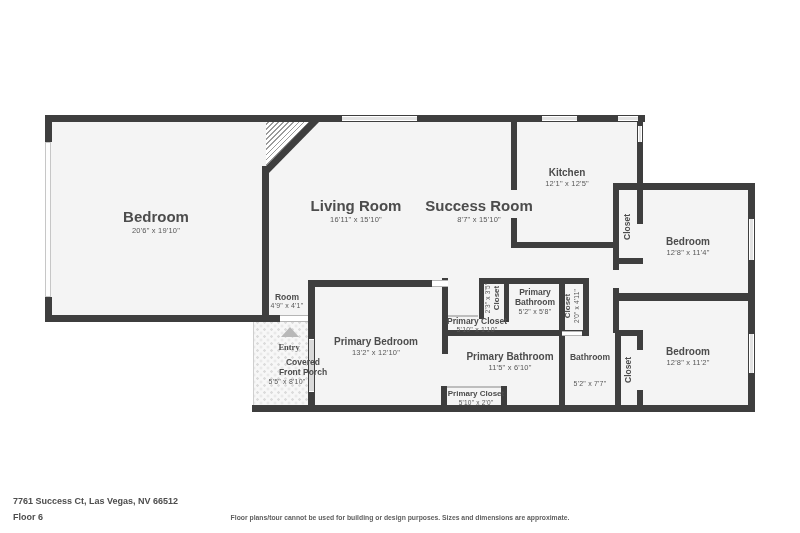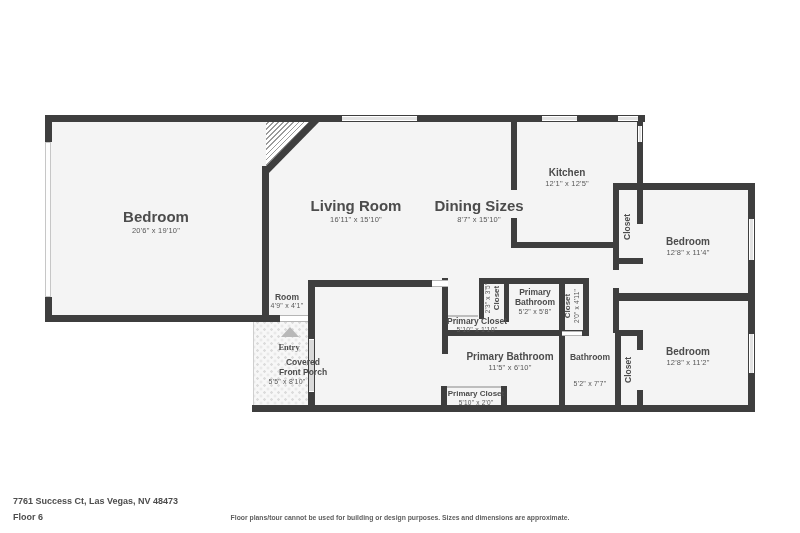--- a/index.html
+++ b/index.html
@@ -55,21 +55,21 @@
 
   <div class="rl lg" style="left:156px;top:221px;">
     <span class="rn">Bedroom</span>
     <span class="rd">20'6" x 19'10"</span>
   </div>
   <div class="rl lg" style="left:356px;top:210px;">
     <span class="rn">Living Room</span>
     <span class="rd">16'11" x 15'10"</span>
   </div>
   <div class="rl lg" style="left:479px;top:210px;">
-    <span class="rn">Dining Sizes</span>
+    <span class="rn">Success Room</span>
     <span class="rd">8'7" x 15'10"</span>
   </div>
   <div class="rl md" style="left:567px;top:177px;">
     <span class="rn">Kitchen</span>
     <span class="rd">12'1" x 12'5"</span>
   </div>
   <div class="rl sm vert" style="left:627px;top:227px;">
     <span class="rn">Closet</span>
   </div>
   <div class="rl md" style="left:688px;top:246px;">
@@ -79,20 +79,24 @@
   <div class="rl sm" style="left:287px;top:301px;">
     <span class="rn">Room</span>
     <span class="rd">4'9" x 4'1"</span>
   </div>
   <div class="rl sm" style="left:289px;top:347px;font-family:Liberation Serif, serif;">
     <span class="rn">Entry</span>
   </div>
   <div class="rl sm wrap" id="porch-label" style="left:287px;top:372px;">
     <span class="rn">Covered Front Porch</span>
     <span class="rd">5'5" x 8'10"</span>
+  </div>
+  <div class="rl md" style="left:376px;top:346px;">
+    <span class="rn">Primary Bedroom</span>
+    <span class="rd">13'2" x 12'10"</span>
   </div>
   <div class="rl sm" style="left:477px;top:325px;">
     <span class="rn">Primary Closet</span>
     <span class="rd">5'10" x 1'10"</span>
   </div>
   <div class="rl xs vert" style="left:493px;top:298px;">
     <span class="rd">2'3" x 3'5"</span>
     <span class="rn">Closet</span>
   </div>
   <div class="rl sm wrap" id="pbs-label" style="left:535px;top:302px;">
@@ -172,15 +176,15 @@
     <div class="winv" style="left: 749px; top: 334px; width: 5px; height: 39px;"></div>
     <div class="gdoor" style="left: 45px; top: 142px; width: 6px; height: 155px;"></div>
     <div class="fdoor" style="left: 309px; top: 339px; width: 5px; height: 53px;"></div>
     <div class="gap" style="left: 280px; top: 315px; width: 28px; height: 7px;"></div>
     <div class="gap" style="left: 432px; top: 280px; width: 16px; height: 7px;"></div>
     <div class="gap" style="left: 562px; top: 331px; width: 20px; height: 5px;"></div>
     <div class="thin" style="left: 448px; top: 315px; width: 30px; height: 2px;"></div>
     <div class="thin" style="left: 447px; top: 386px; width: 54px; height: 2px;"></div>
   </div>
 
-<div id="footer-address">7761 Success Ct, Las Vegas, NV 48473</div>
+<div id="footer-address">7761 Success Ct, Las Vegas, NV 66512</div>
 <div id="footer-floor">Floor 6</div>
 <div id="footer-disclaimer">Floor plans/tour cannot be used for building or design purposes. Sizes and dimensions are approximate.</div>
 
 </body></html>

